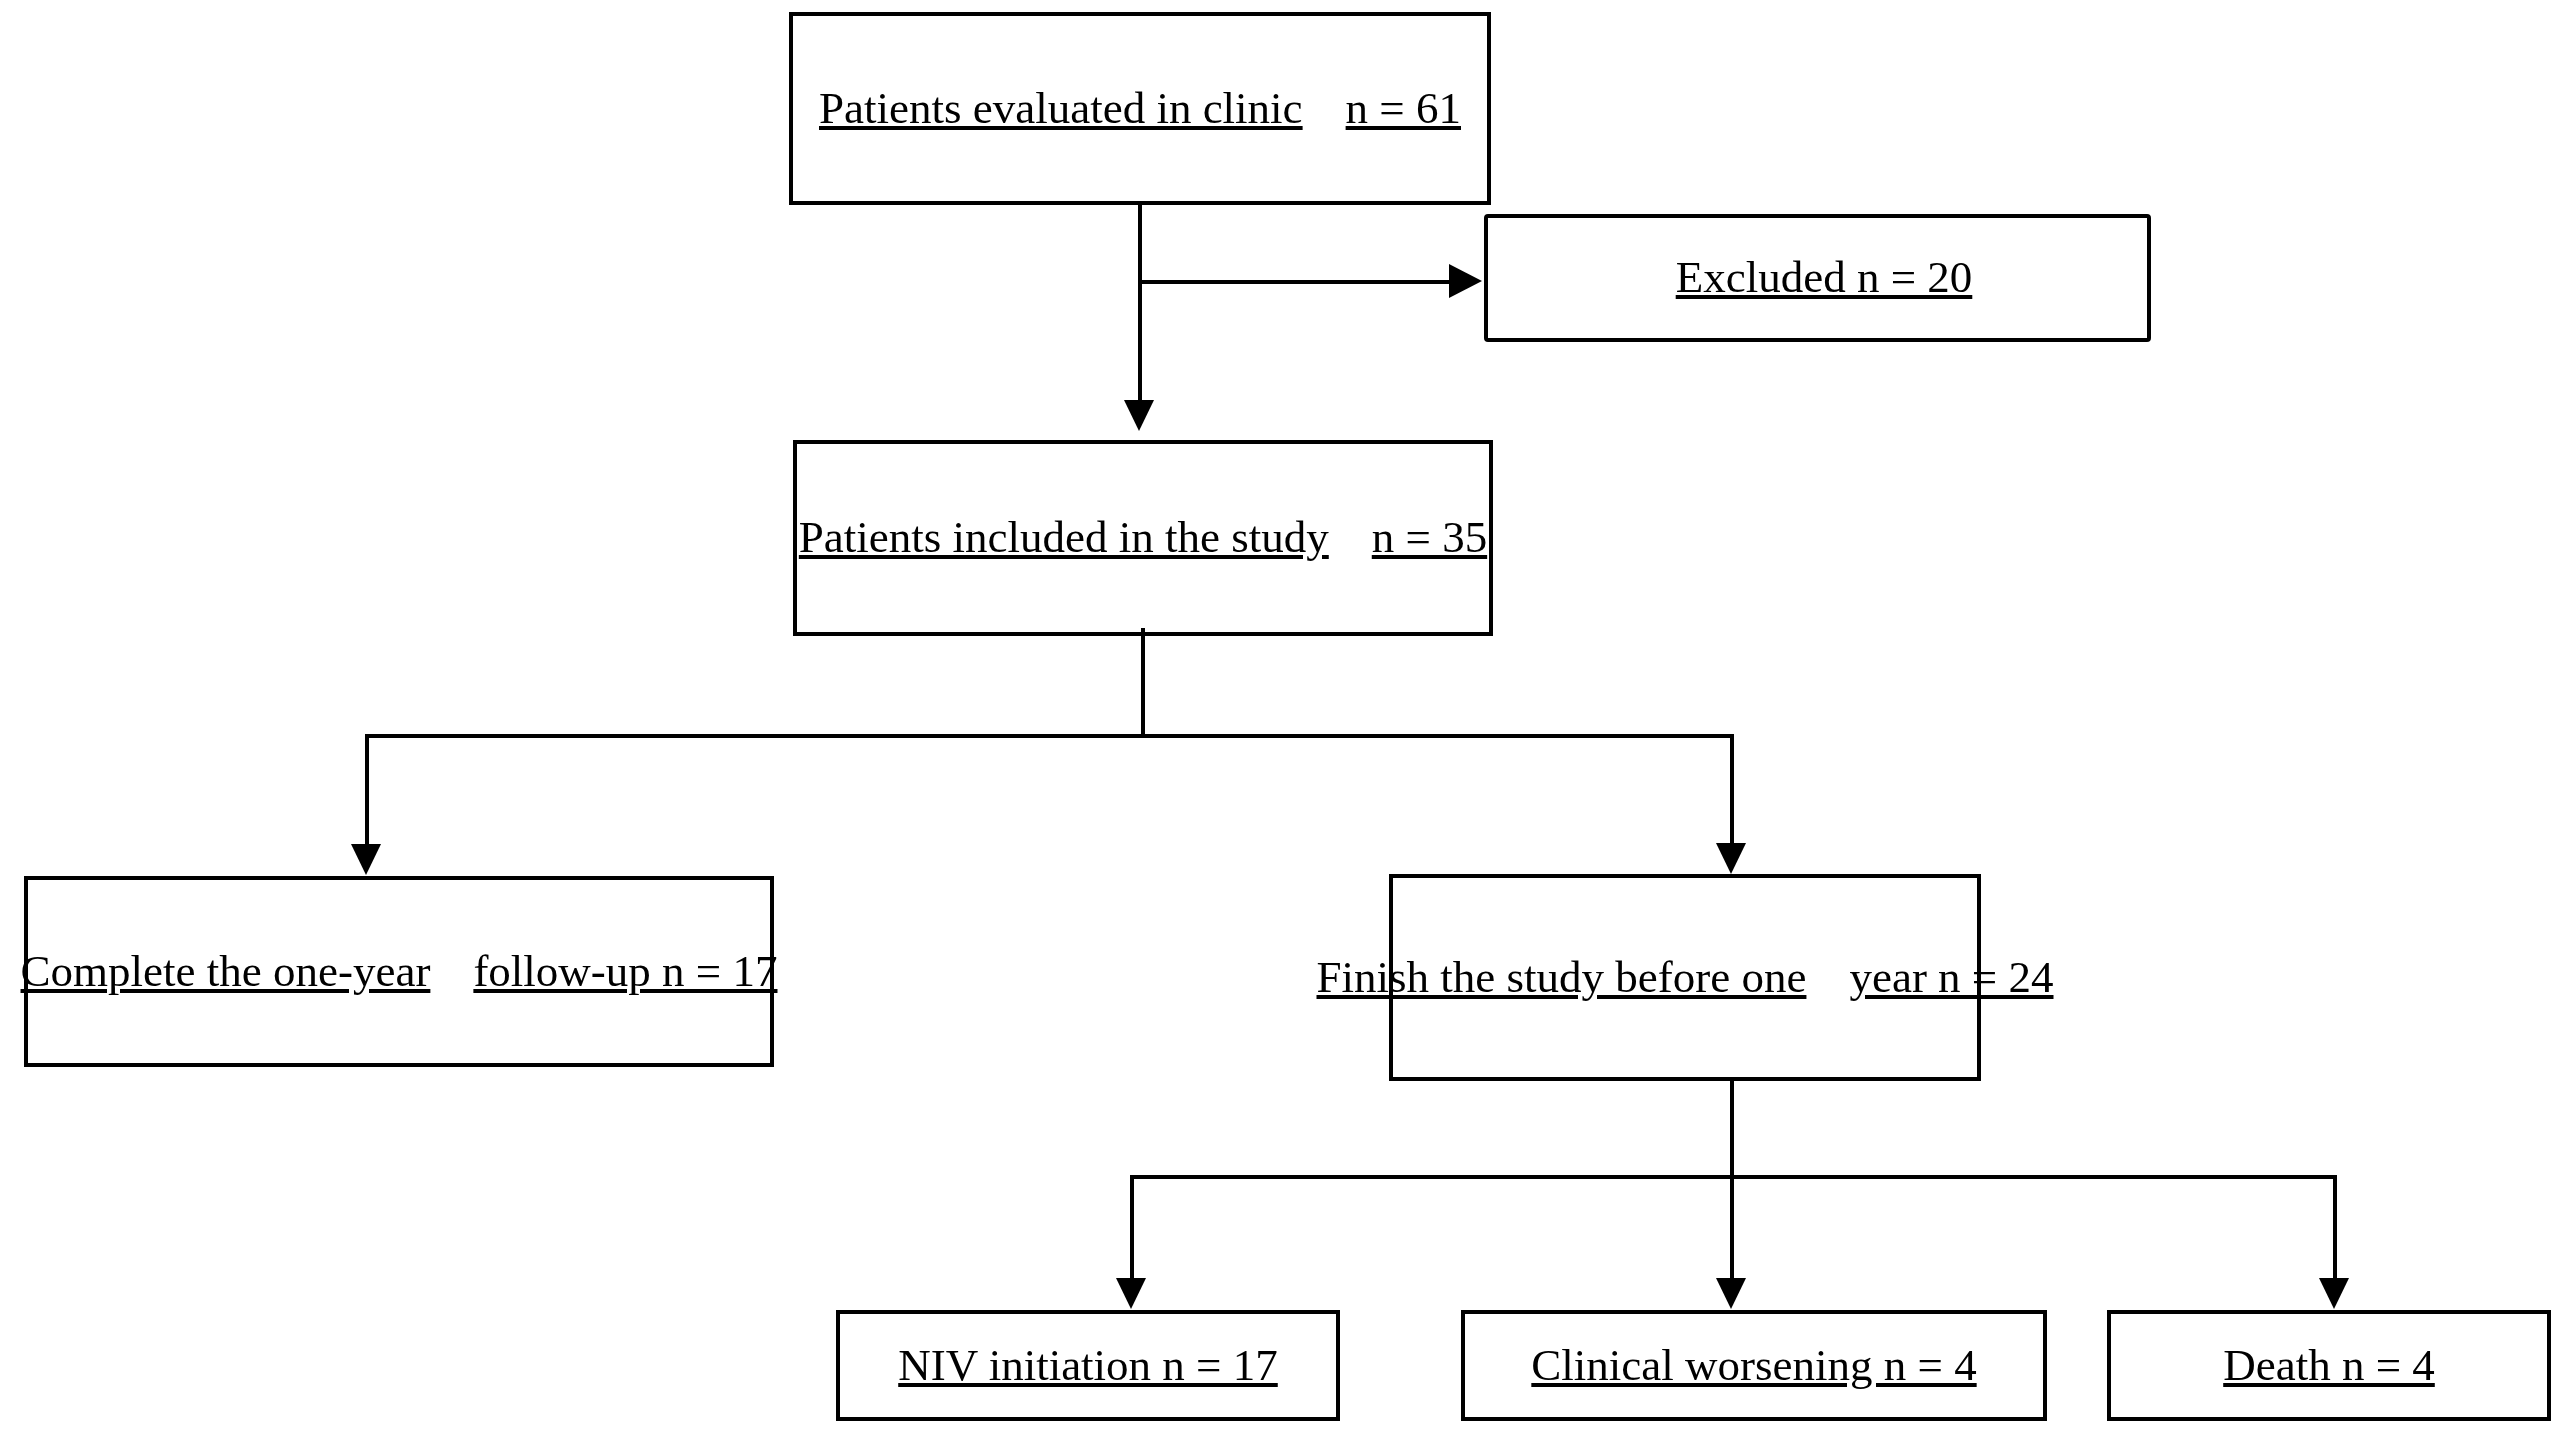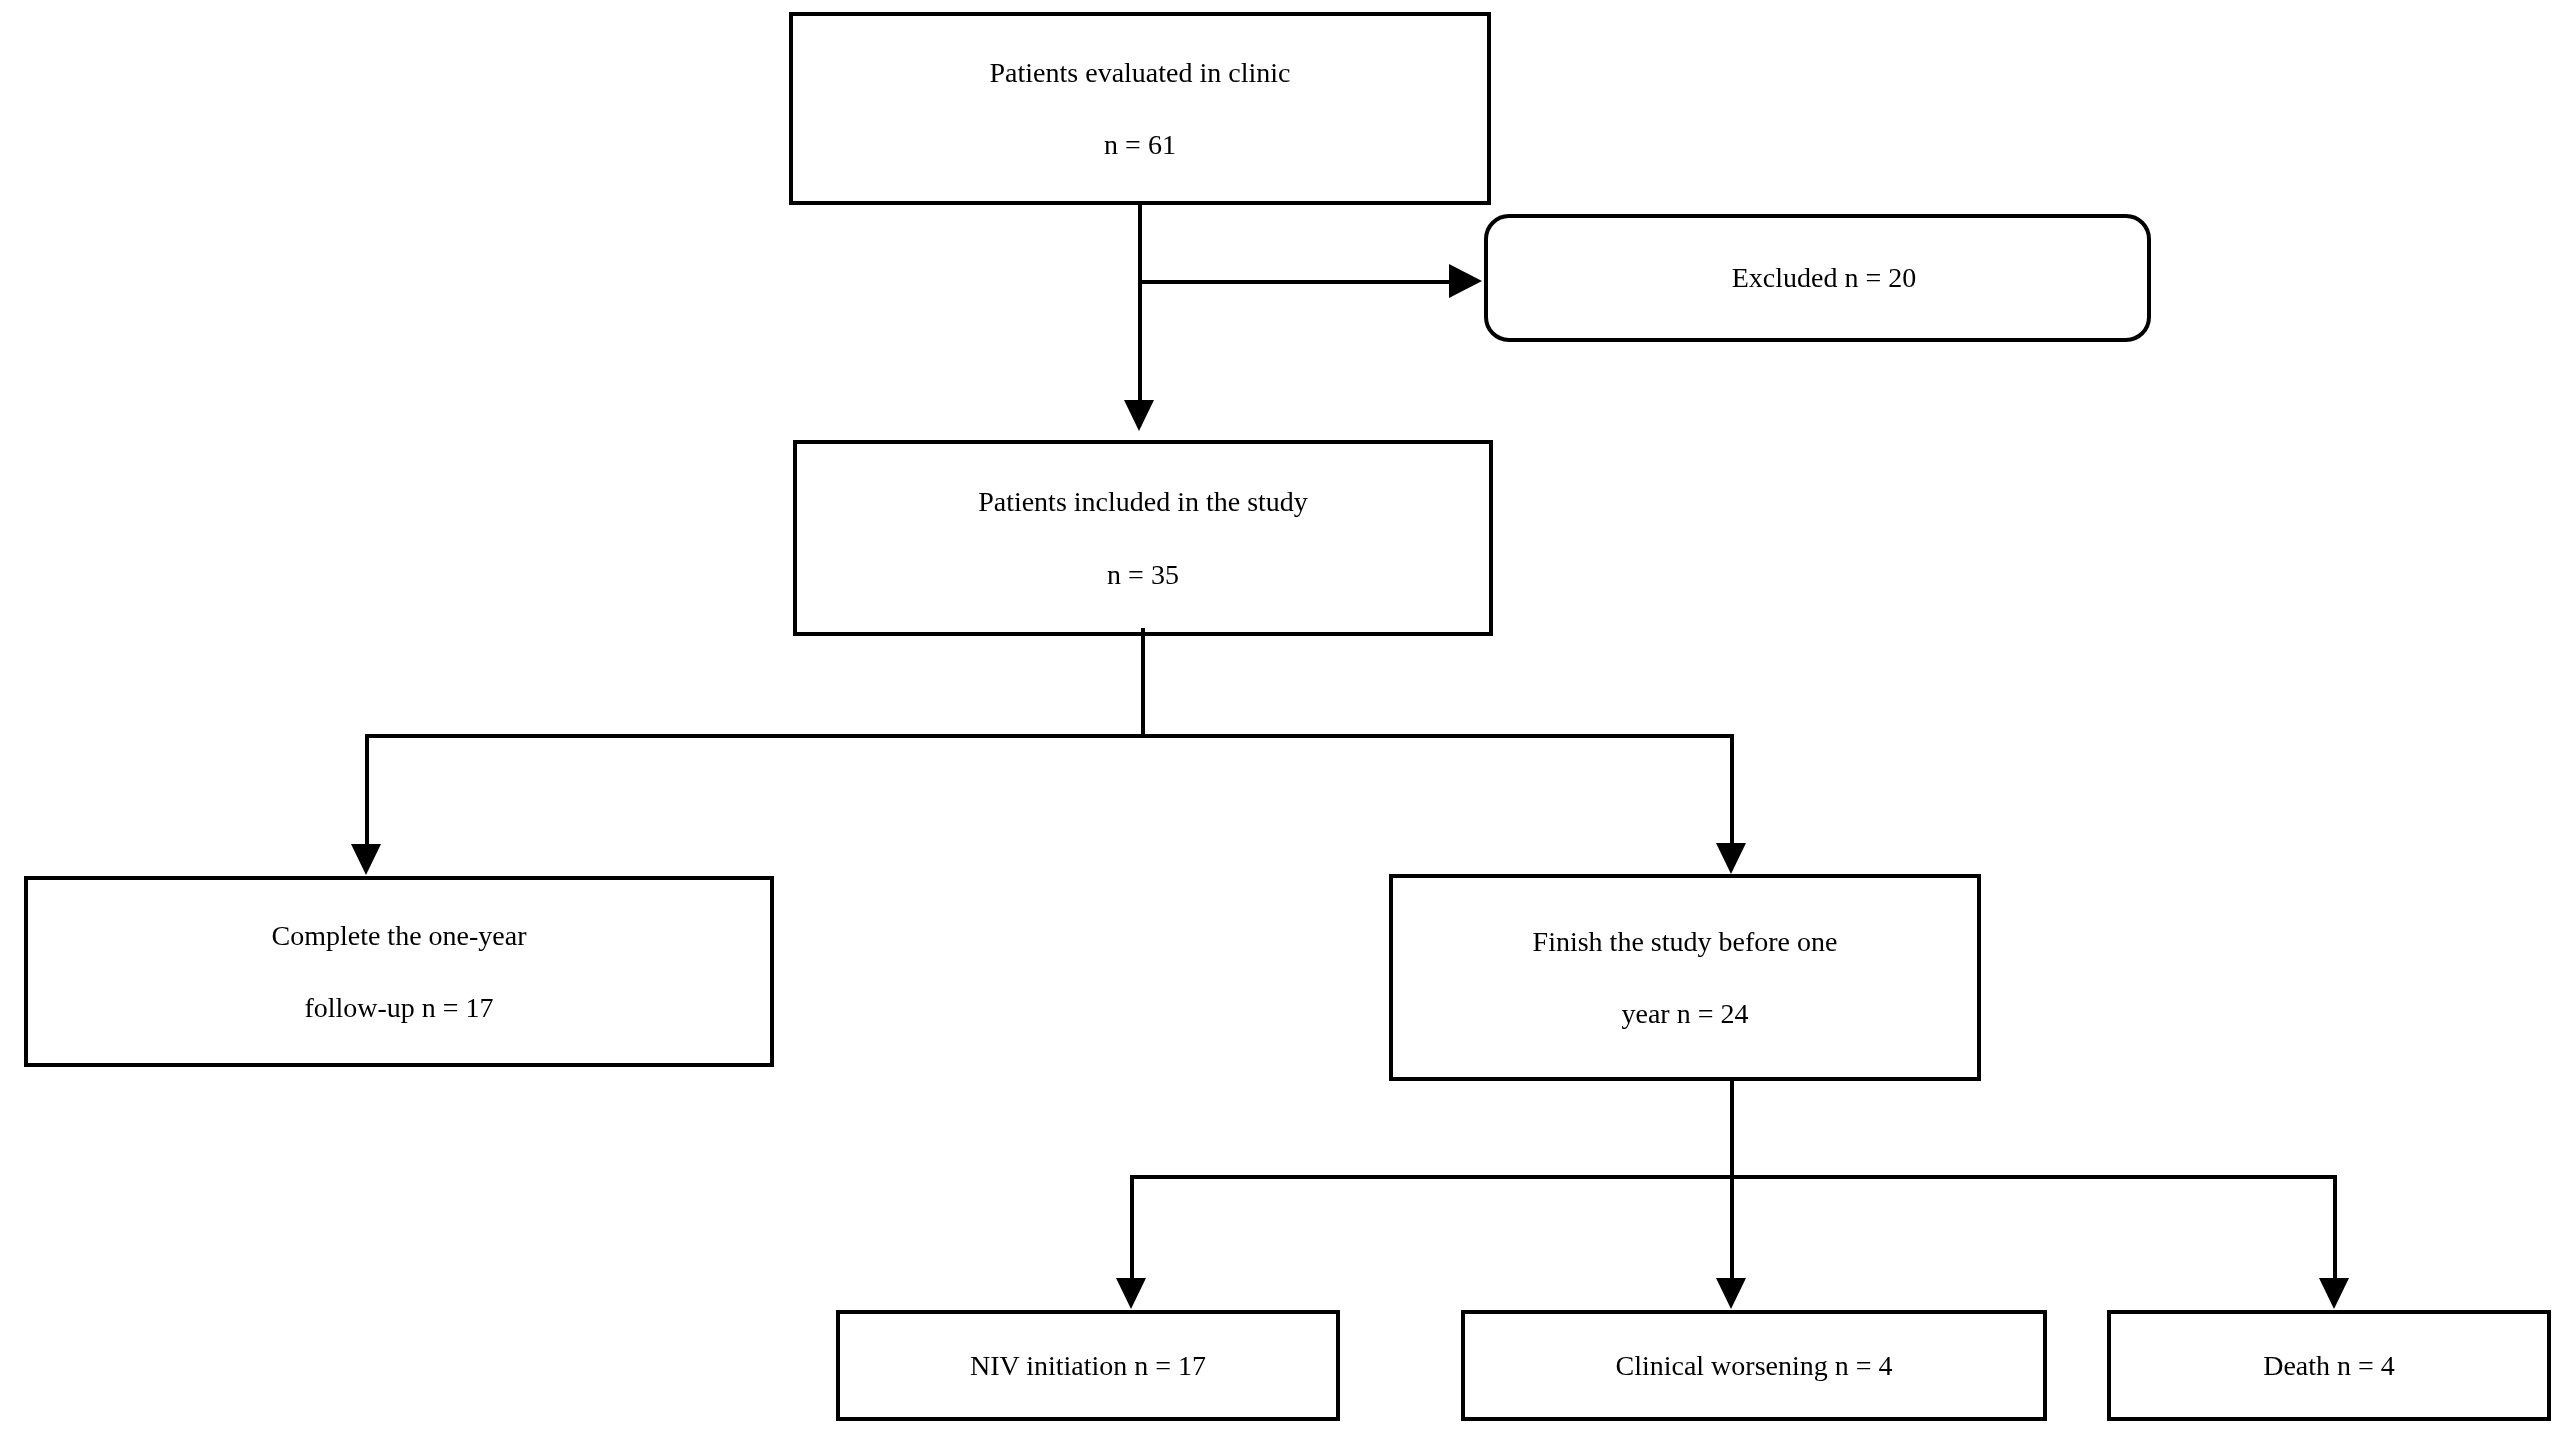--- a/index.html
+++ b/index.html
@@ -16,29 +16,30 @@
     font-family: "Liberation Serif", "DejaVu Serif", serif;
     color: #000000;
     overflow: hidden;
   }
   .node {
     position: absolute;
     box-sizing: border-box;
     border: 4.8px solid #000000;
     background: #ffffff;
     display: flex;
-    flex-direction: column;
+    flex-direction: row;
     align-items: center;
     justify-content: center;
     text-align: center;
-    font-size: 28px;
+    font-size: 45px;
     line-height: 1.05;
+    text-decoration: underline;
   }
   .node.two-line { gap: 43px; }
-  .node.rounded { border-radius: 25px; padding-left: 13px; }
+  .node.rounded { border-radius: 4px; padding-left: 13px; }
   .txt { white-space: nowrap; }
 
   
   #n-evaluated  { left: 789px; top: 12px;   width: 702px; height: 193px; }
   #n-excluded   { left: 1484px; top: 214px;  width: 667px; height: 128px; }
   #n-included   { left: 793px; top: 432px;  width: 700px; height: 196px; margin-top: 8px; }
   #n-complete   { left: 24px;   top: 876px; width: 750px; height: 191px; }
   #n-finish     { left: 1389px; top: 874px; width: 592px; height: 207px; }
   #n-niv        { left: 836px; top: 1310px; width: 504px;  height: 111px; }
   #n-worsening  { left: 1461px; top: 1310px; width: 586px;  height: 111px; text-align: center; }

